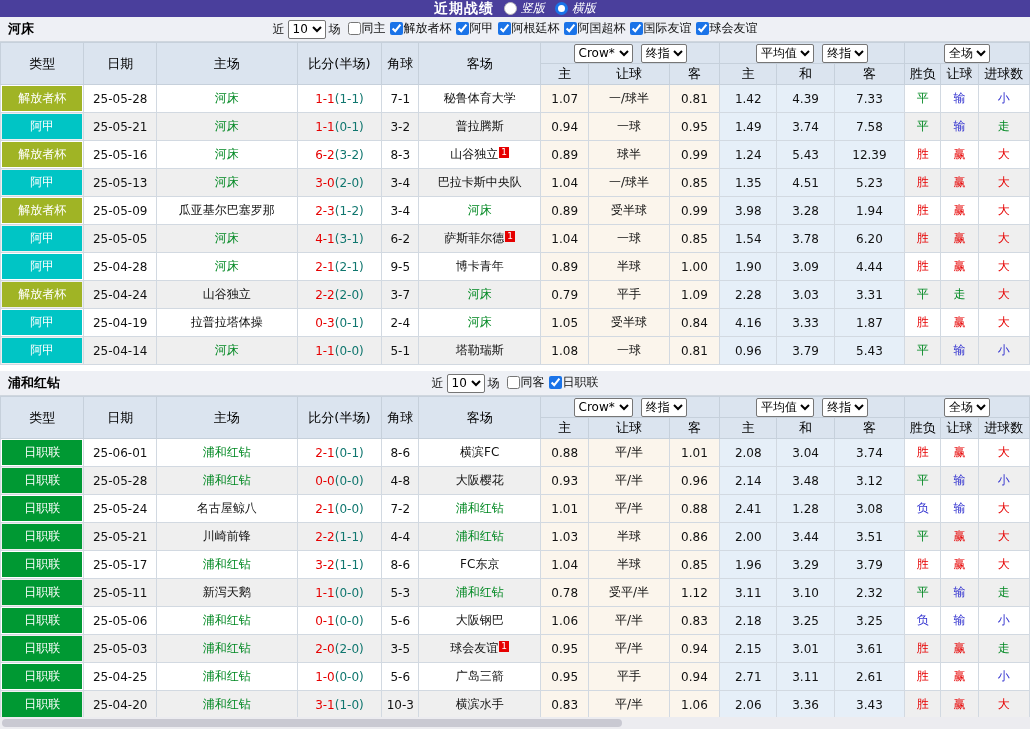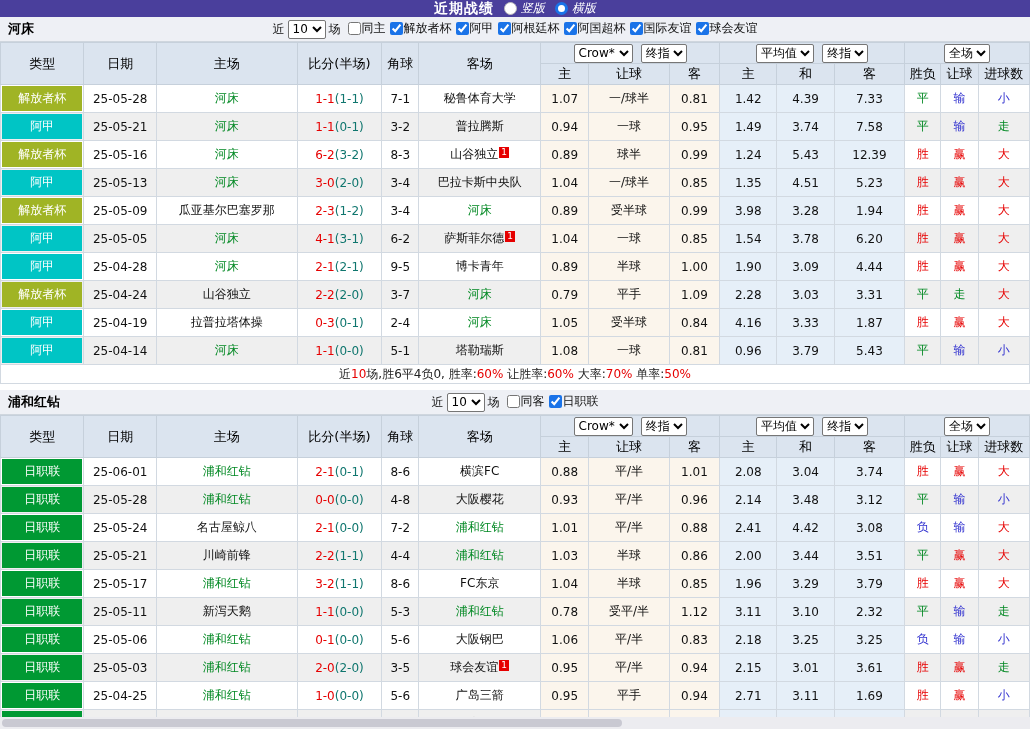--- a/index.html
+++ b/index.html
@@ -369,21 +369,20 @@
           <td class="odds-cell">0.81</td>
           <td class="avg-cell">0.96</td>
           <td class="avg-cell">3.79</td>
           <td class="avg-cell">5.43</td>
           <td class="res-cell res-green">平</td>
           <td class="res-cell res-blue">输</td>
           <td class="res-cell res-blue">小</td>
         </tr>
       </tbody>
   </table>
-  <div class="summary"><span>近</span><span class="red">10</span><span>场,胜6平4负0, 胜率:</span><span class="red">60%</span><span> 让胜率:</span><span class="red">60%</span><span> 大率:</span><span class="red">70%</span><span> 单率:</span><span class="red">50%</span></div>
 </section>
 
 <div class="gap"></div>
 
 <section>
   <div class="filter-row">
     <span class="team">浦和红钻</span>
     <span class="filters">
       <span>近</span>
       <select><option>10</option></select>
@@ -492,21 +491,21 @@
           </td>
           <td>25-05-24</td>
           <td class="team-cell">名古屋鲸八</td>
           <td class="score-cell"><span class="score-main">2-1</span><span class="score-half">(0-0)</span></td>
           <td>7-2</td>
           <td class="team-cell focus"><span>浦和红钻</span></td>
           <td class="odds-cell">1.01</td>
           <td class="odds-cell">平/半</td>
           <td class="odds-cell">0.88</td>
           <td class="avg-cell">2.41</td>
-          <td class="avg-cell">4.42</td>
+          <td class="avg-cell">1.28</td>
           <td class="avg-cell">3.08</td>
           <td class="res-cell res-blue">负</td>
           <td class="res-cell res-blue">输</td>
           <td class="res-cell res-red">大</td>
         </tr>
         <tr>
           <td class="type-cell">
             <div class="badge badge-green">日职联</div>
           </td>
           <td>25-05-21</td>
@@ -607,21 +606,21 @@
           <td>25-04-25</td>
           <td class="team-cell focus">浦和红钻</td>
           <td class="score-cell"><span class="score-main">1-0</span><span class="score-half">(0-0)</span></td>
           <td>5-6</td>
           <td class="team-cell"><span>广岛三箭</span></td>
           <td class="odds-cell">0.95</td>
           <td class="odds-cell">平手</td>
           <td class="odds-cell">0.94</td>
           <td class="avg-cell">2.71</td>
           <td class="avg-cell">3.11</td>
-          <td class="avg-cell">1.69</td>
+          <td class="avg-cell">2.61</td>
           <td class="res-cell res-red">胜</td>
           <td class="res-cell res-red">赢</td>
           <td class="res-cell res-blue">小</td>
         </tr>
         <tr>
           <td class="type-cell">
             <div class="badge badge-green">日职联</div>
           </td>
           <td>25-04-20</td>
           <td class="team-cell focus">浦和红钻</td>

